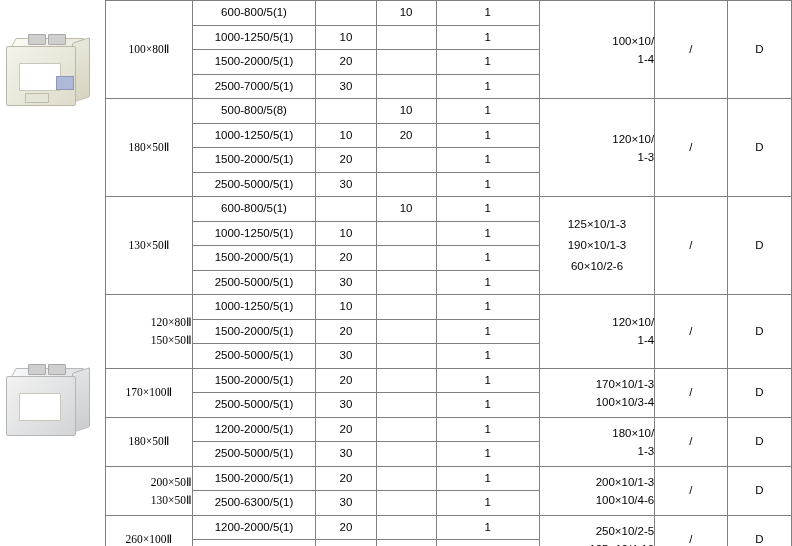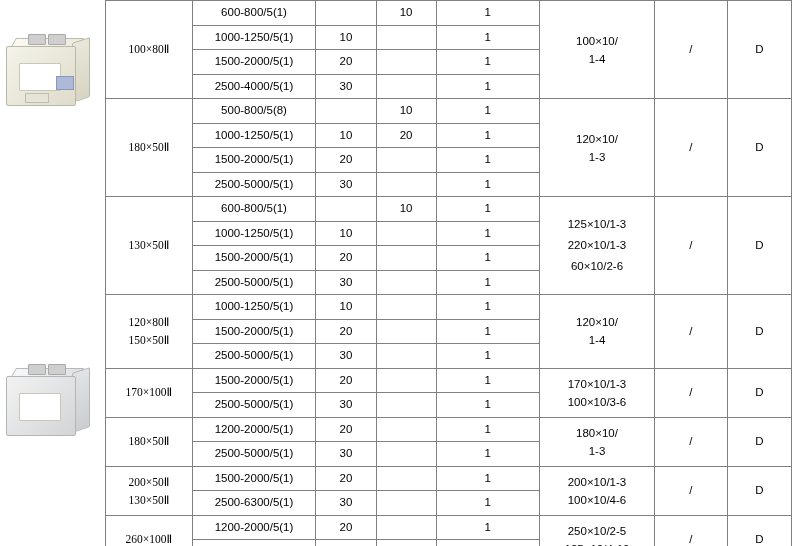--- a/index.html
+++ b/index.html
@@ -148,20 +148,21 @@
   td.ratio { width: 120px; margin-left: 13px; }
   td.c3    { width: 58px; }
   td.c4    { width: 58px; }
   td.c5    { width: 100px; }
   td.c6    { width: 112px; }
   td.c7    { width: 70px; }
   td.c8    { width: 62px; }
   td.stack span {
     display: block;
     line-height: 18px;
+    text-align: right;
   }
   td.stack3 span {
     display: block;
     line-height: 21px;
   }
 </style>
 </head>
 <body>
 
 <div id="page">
@@ -218,21 +219,21 @@
       <td class="c4"></td>
       <td class="c5">1</td>
     </tr>
     <tr>
       <td class="ratio">1500-2000/5(1)</td>
       <td class="c3">20</td>
       <td class="c4"></td>
       <td class="c5">1</td>
     </tr>
     <tr>
-      <td class="ratio">2500-4000/5(1)</td>
+      <td class="ratio">2500-7000/5(1)</td>
       <td class="c3">30</td>
       <td class="c4"></td>
       <td class="c5">1</td>
     </tr>
 
     <tr>
       <td class="model" rowspan="4">180×50Ⅱ</td>
       <td class="ratio">500-800/5(8)</td>
       <td class="c3"></td>
       <td class="c4">10</td>
@@ -264,21 +265,21 @@
     </tr>
 
     <tr>
       <td class="model" rowspan="4">130×50Ⅱ</td>
       <td class="ratio">600-800/5(1)</td>
       <td class="c3"></td>
       <td class="c4">10</td>
       <td class="c5">1</td>
       <td class="c6 stack3" rowspan="4">
         <span>125×10/1-3</span>
-        <span>220×10/1-3</span>
+        <span>190×10/1-3</span>
         <span>60×10/2-6</span>
       </td>
       <td class="c7" rowspan="4">/</td>
       <td class="c8" rowspan="4">D</td>
     </tr>
     <tr>
       <td class="ratio">1000-1250/5(1)</td>
       <td class="c3">10</td>
       <td class="c4"></td>
       <td class="c5">1</td>
@@ -326,21 +327,21 @@
     </tr>
 
     <tr>
       <td class="model" rowspan="2">170×100Ⅱ</td>
       <td class="ratio">1500-2000/5(1)</td>
       <td class="c3">20</td>
       <td class="c4"></td>
       <td class="c5">1</td>
       <td class="c6 stack" rowspan="2">
         <span>170×10/1-3</span>
-        <span>100×10/3-6</span>
+        <span>100×10/3-4</span>
       </td>
       <td class="c7" rowspan="2">/</td>
       <td class="c8" rowspan="2">D</td>
     </tr>
     <tr>
       <td class="ratio">2500-5000/5(1)</td>
       <td class="c3">30</td>
       <td class="c4"></td>
       <td class="c5">1</td>
     </tr>

